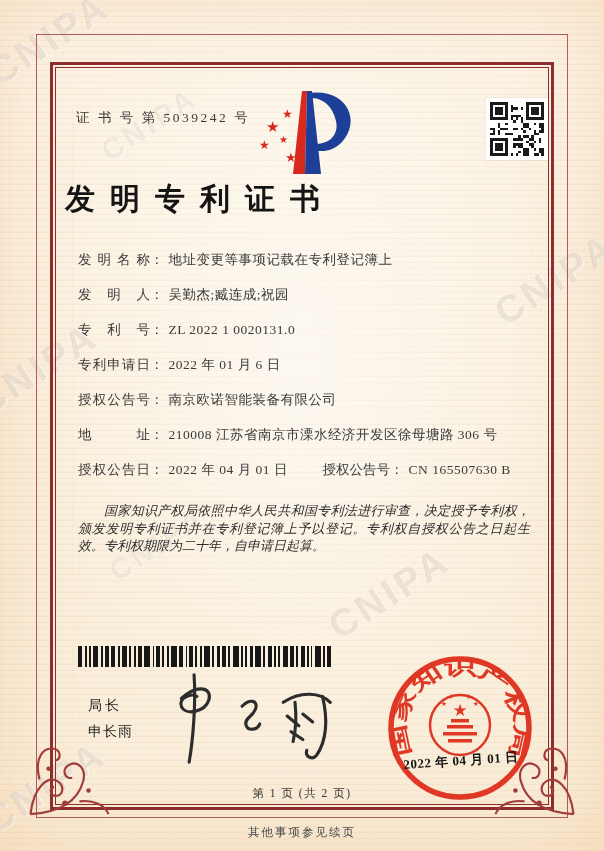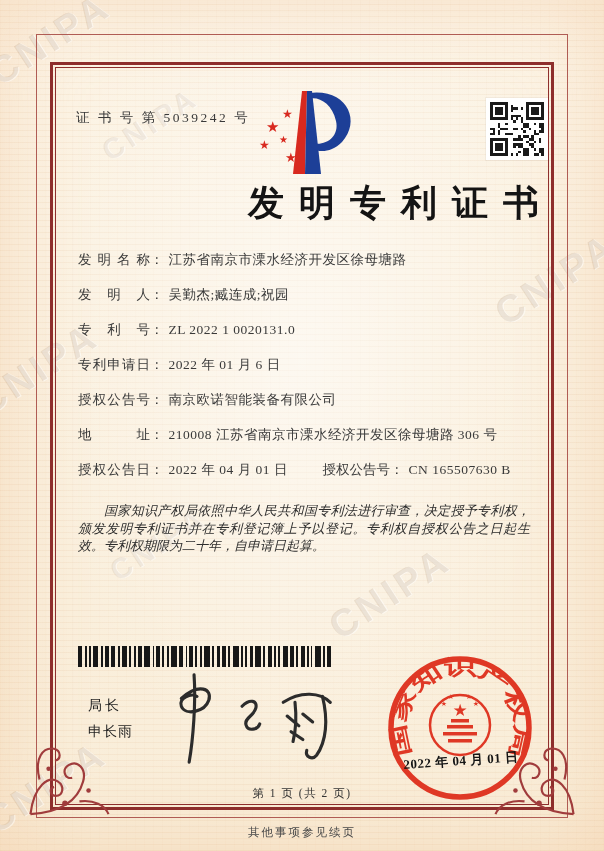--- a/index.html
+++ b/index.html
@@ -22,22 +22,22 @@
   .wm.sm{font-size:29px;color:rgba(168,142,112,.15);}
   .outer-frame{position:absolute;left:36px;top:34px;right:36px;bottom:33px;border:1px solid #b05c54;z-index:1;}
   .inner-frame{position:absolute;left:50px;top:62px;right:50px;bottom:41px;border:3px solid #8e2e2c;z-index:1;}
   .inner-frame::after{content:"";position:absolute;inset:2px;border:1px solid #8e2e2c;}
   .flourish{position:absolute;z-index:2;width:118px;height:128px;top:692px;}
   .fl-left{left:25px;}
   .fl-right{right:25px;transform:scaleX(-1);}
   .cert-no{position:absolute;z-index:2;left:76px;top:99px;font-size:13.5px;letter-spacing:2.5px;color:#3a3a3a;margin-top:10px;}
   .qr{position:absolute;z-index:2;left:486px;top:98px;width:62px;height:62px;background:#fff;padding:4px;box-sizing:border-box;box-shadow:0 0 0 1px rgba(0,0,0,.04);}
   .logo{position:absolute;z-index:2;left:248px;top:86px;width:118px;height:92px;}
-  .title{position:absolute;z-index:2;left:50px;right:50px;top:179px;text-align:right;
-    font-size:36px;font-weight:700;color:#141414;letter-spacing:15px;padding-left:15px;}
+  .title{position:absolute;z-index:2;left:50px;right:50px;top:179px;text-align:left;
+    font-size:30px;font-weight:700;color:#141414;letter-spacing:15px;padding-left:15px;}
   .fields{position:absolute;z-index:2;left:78px;top:251px;width:456px;font-size:13.5px;color:#3a3a3a;}
   .frow{height:35px;white-space:nowrap;}
   .flabel{display:inline-block;width:72px;text-align:justify;text-align-last:justify;vertical-align:top;}
   .fsep{margin-right:5px;}
   .fvalue{letter-spacing:.5px;}
   .fvalue.w1{display:inline-block;width:154px;}
   .paras{position:absolute;z-index:2;left:78px;top:503px;width:452px;font-size:13px;line-height:17.5px;
     text-align:justify;color:#2d2d2d;font-style:italic;}
   .paras p{margin:0;text-indent:2em;font-family:Liberation Mono, monospace;}
   .barcode{position:absolute;z-index:2;left:78px;top:646px;height:21px;white-space:nowrap;font-size:0;}
@@ -216,21 +216,21 @@
       <text x="11" y="63" font-size="12">★</text>
       <text x="31" y="57" font-size="10">★</text>
       <text x="37" y="76" font-size="13">★</text>
     </g>
   </svg>
 
   <div class="title">发明专利证书</div>
 
   <div class="fields">
     <div class="frow">
-      <span class="flabel">发明名称</span><span class="fsep">：</span><span class="fvalue">江苏省南京市溧水经济开发区徐母塘路</span>
+      <span class="flabel">发明名称</span><span class="fsep">：</span><span class="fvalue">地址变更等事项记载在专利登记簿上</span>
     </div>
     <div class="frow">
       <span class="flabel">发明人</span><span class="fsep">：</span><span class="fvalue">吴勤杰;臧连成;祝园</span>
     </div>
     <div class="frow">
       <span class="flabel">专利号</span><span class="fsep">：</span><span class="fvalue">ZL 2022 1 0020131.0</span>
     </div>
     <div class="frow">
       <span class="flabel">专利申请日</span><span class="fsep">：</span><span class="fvalue">2022 年 01 月 6 日</span>
     </div>

